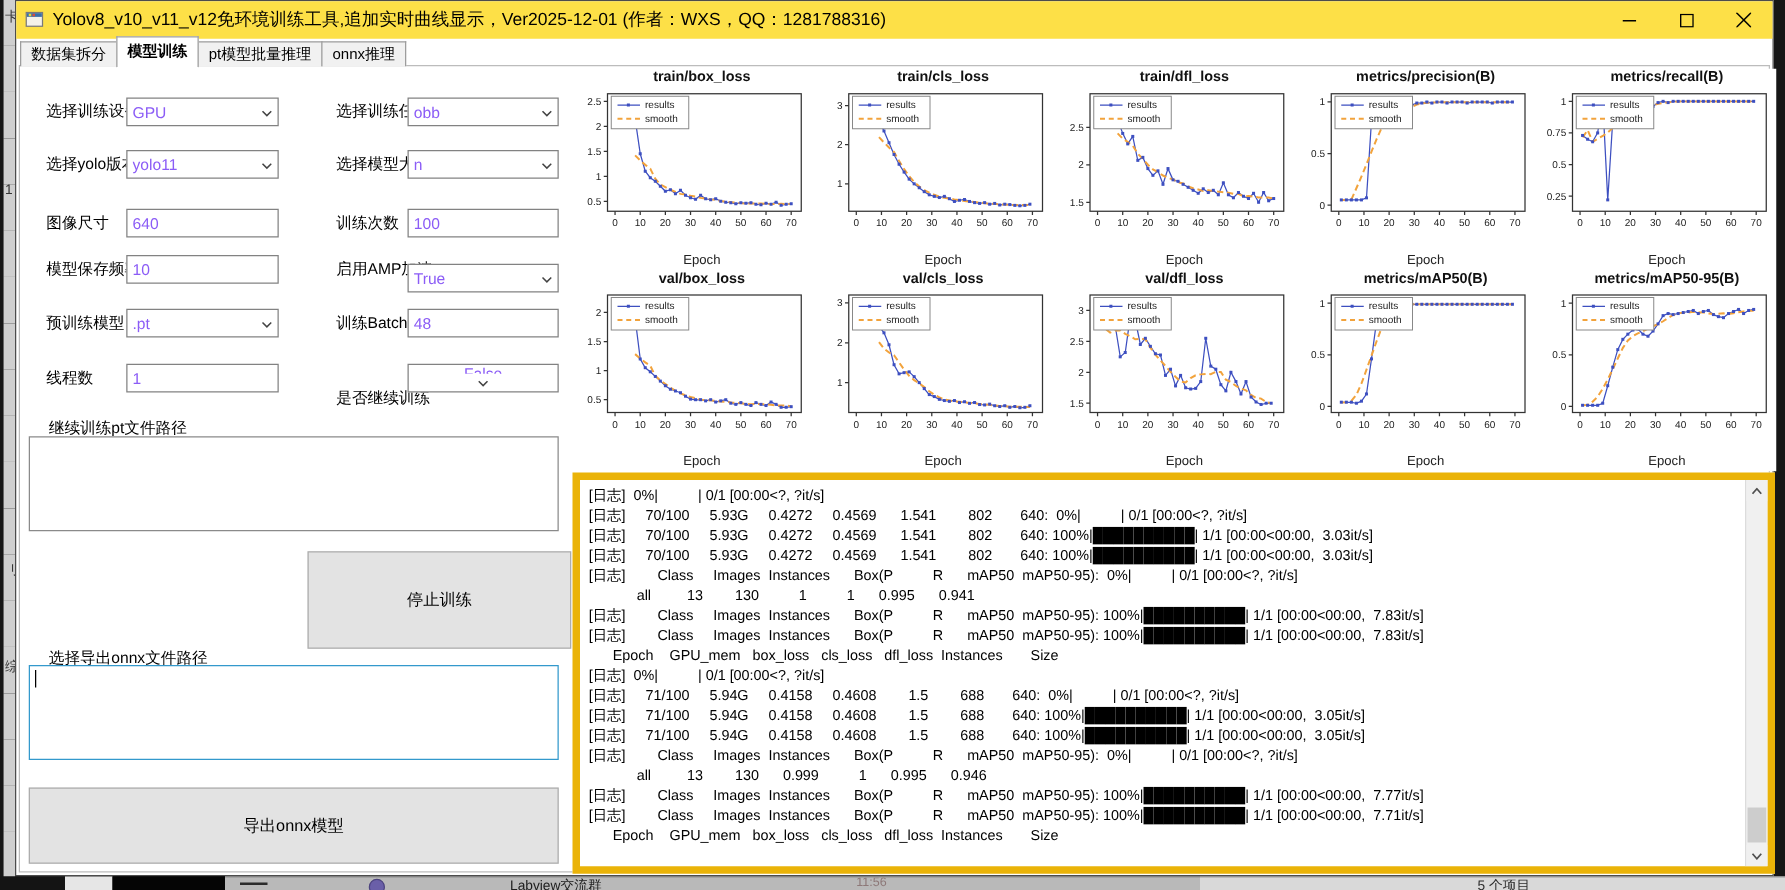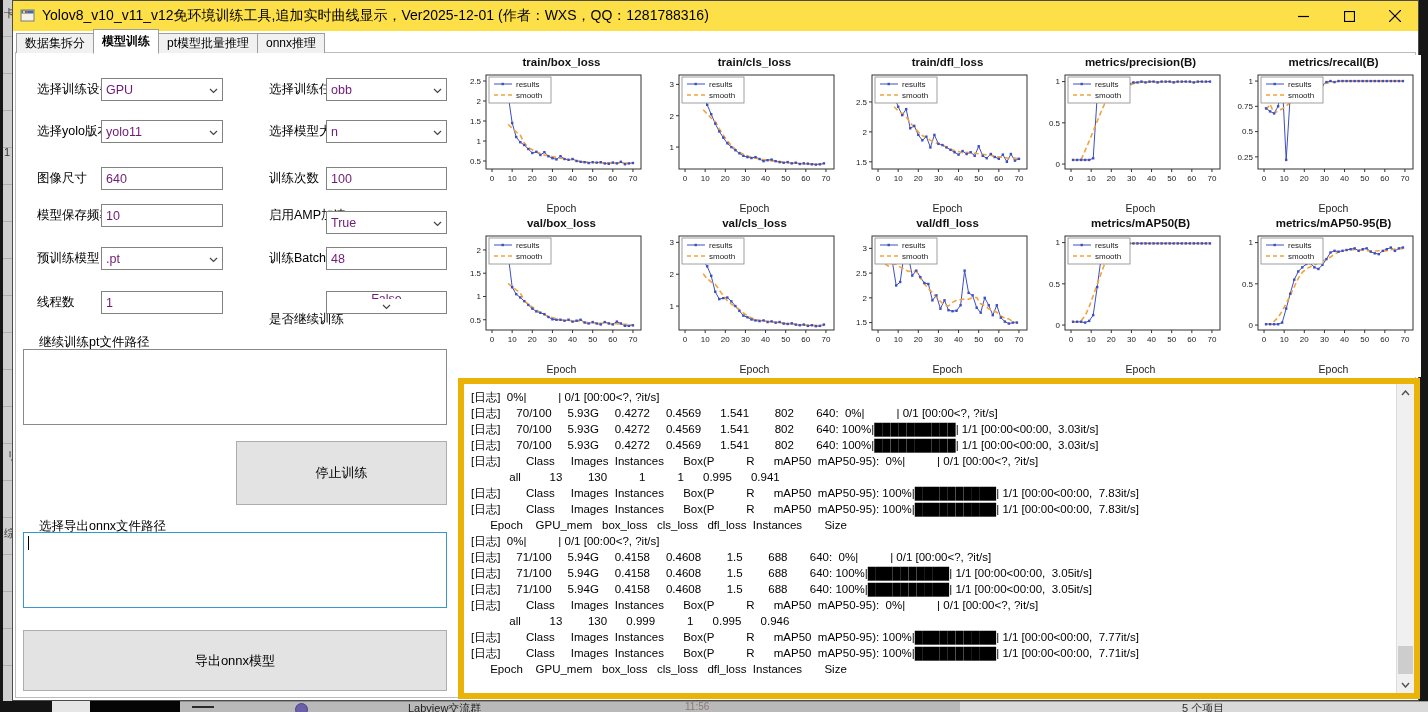--- a/index.html
+++ b/index.html
@@ -24,21 +24,21 @@
   
   .tab-bar{position:absolute;left:3px;top:31px;height:21px;display:flex;align-items:flex-end;z-index:3;}
   .tab{font-size:12px;padding:2px 8px 3px 8px;background:#f1f1f1;border:1px solid #9d9d9d;border-bottom:none;
     height:14px;line-height:14px;margin-right:-1px;color:#000000;cursor:pointer;}
   .tab.active{background:#fff;height:18px;line-height:18px;margin-top:-4px;position:relative;z-index:4;
     border-bottom:1px solid #fff;margin-bottom:-1px;font-weight:bold;}
   .tab-page{position:absolute;left:2px;top:51px;right:2px;bottom:2px;background:#fff;border:1px solid #bcbcbc;}
   
   .form-label{position:absolute;height:23px;line-height:23px;font-size:12.5px;color:#000;white-space:nowrap;margin-left:16px;}
   .wf-input,.wf-select{position:absolute;height:23px;box-sizing:border-box;border:1px solid #828282;background:#fff;
-    font-size:12.5px;font-family:"Liberation Sans","DejaVu Sans",sans-serif;padding:0 4px;color:#701a75;}
+    font-size:12.5px;font-family:"Liberation Sans","DejaVu Sans",sans-serif;padding:0 4px;color:#8b5cf6;}
   .wf-input{line-height:21px;}
   .wf-select{display:flex;align-items:center;justify-content:space-between;cursor:default;}
   .wf-select .sel-val{overflow:hidden;white-space:nowrap;}
   .wf-textarea{position:absolute;box-sizing:border-box;border:1px solid #8a8a8a;background:#fff;resize:none;
     font-size:12px;font-family:"Liberation Sans","DejaVu Sans",sans-serif;outline:none;}
   .wf-textarea.focused{border:1px solid #3399cc;}
   .caret{position:absolute;width:1px;height:14px;background:#000;animation:blink 1.1s steps(1) infinite;}
   @keyframes blink{50%{opacity:0;}}
   .wf-button{position:absolute;box-sizing:border-box;border:1px solid #adadad;background:#e3e3e3;
     font-size:13px;color:#000;display:flex;align-items:center;justify-content:center;cursor:pointer;
@@ -170,33 +170,33 @@
       <div class="wf-select" style="left: 88px; top: 246px; width: 122px;">
         <span class="sel-val">.pt</span>
         <span><svg width="9" height="6">
             <polyline points="1,1 4.5,4.5 8,1" fill="none" stroke="#444" stroke-width="1.2"></polyline>
           </svg></span>
       </div>
       <div class="form-label" style="left: 240px; top: 246px;">训练Batch</div>
       <input class="wf-input" value="48" style="left: 313px; top: 246px; width: 121px;">
       <div class="form-label" style="left: 8px; top: 290px;">线程数</div>
       <input class="wf-input" value="1" style="left: 88px; top: 290px; width: 122px;">
-      <div class="form-label" style="left: 240px; top: 307px;">是否继续训练</div>
+      <div class="form-label" style="left: 240px; top: 307px; font-family: Liberation Mono, monospace;">是否继续训练</div>
       <div class="wf-select" style="left: 313px; top: 290px; width: 121px; flex-direction: column;">
         <span class="sel-val">False</span>
         <span><svg width="9" height="6">
             <polyline points="1,1 4.5,4.5 8,1" fill="none" stroke="#444" stroke-width="1.2"></polyline>
           </svg></span>
       </div>
     </div>
 
   <div class="form-label" style="left:10px;top:330px;">继续训练pt文件路径</div>
   <textarea class="wf-textarea" style="left: 10px; top: 348px; width: 424px; height: 76px;"></textarea>
 
-  <div class="wf-button" style="left:223px;top:440px;width:211px;height:64px;">停止训练</div>
+  <div class="wf-button" style="left:233px;top:440px;width:211px;height:78px;">停止训练</div>
 
   <div class="form-label" style="left:10px;top:514px;">选择导出onnx文件路径</div>
   <textarea class="wf-textarea focused" style="left: 10px; top: 531px; width: 424px; height: 76px;"></textarea>
   <div class="caret" style="left:15px;top:535px;"></div>
 
   <div class="wf-button" style="left:10px;top:629px;width:424px;height:61px;">导出onnx模型</div>
 
   <div id="charts-grid">
       <div class="chart-cell">
         <div class="chart-title">train/box_loss</div>

